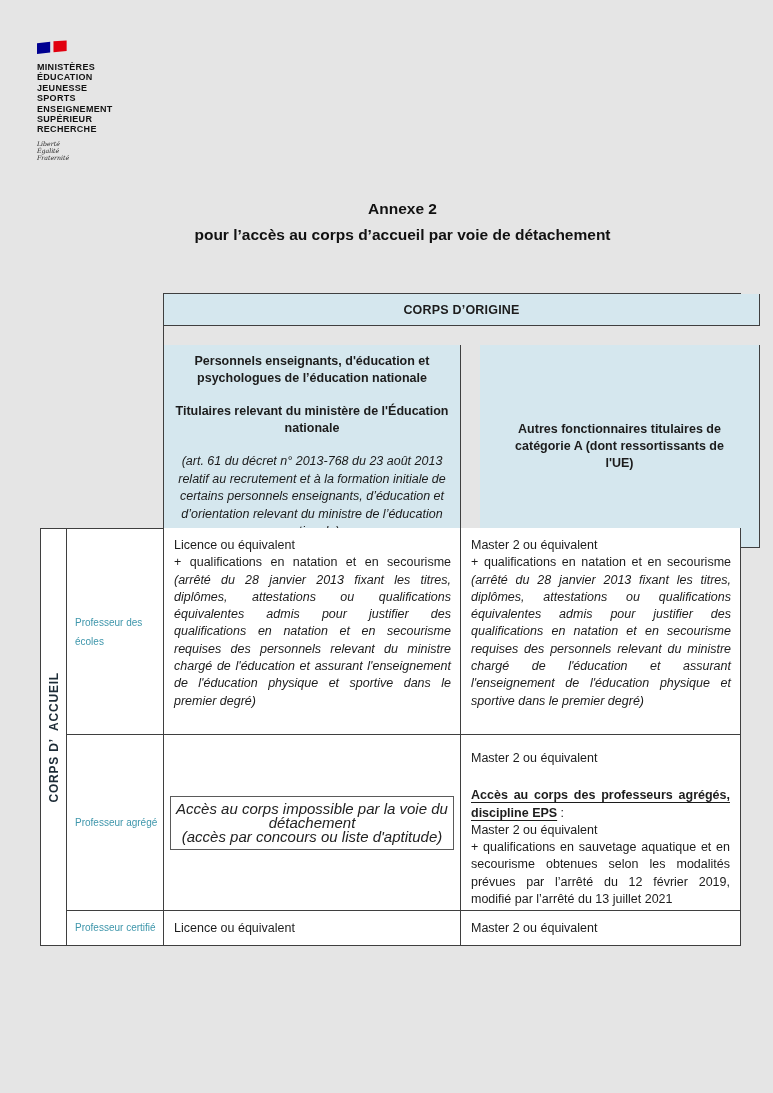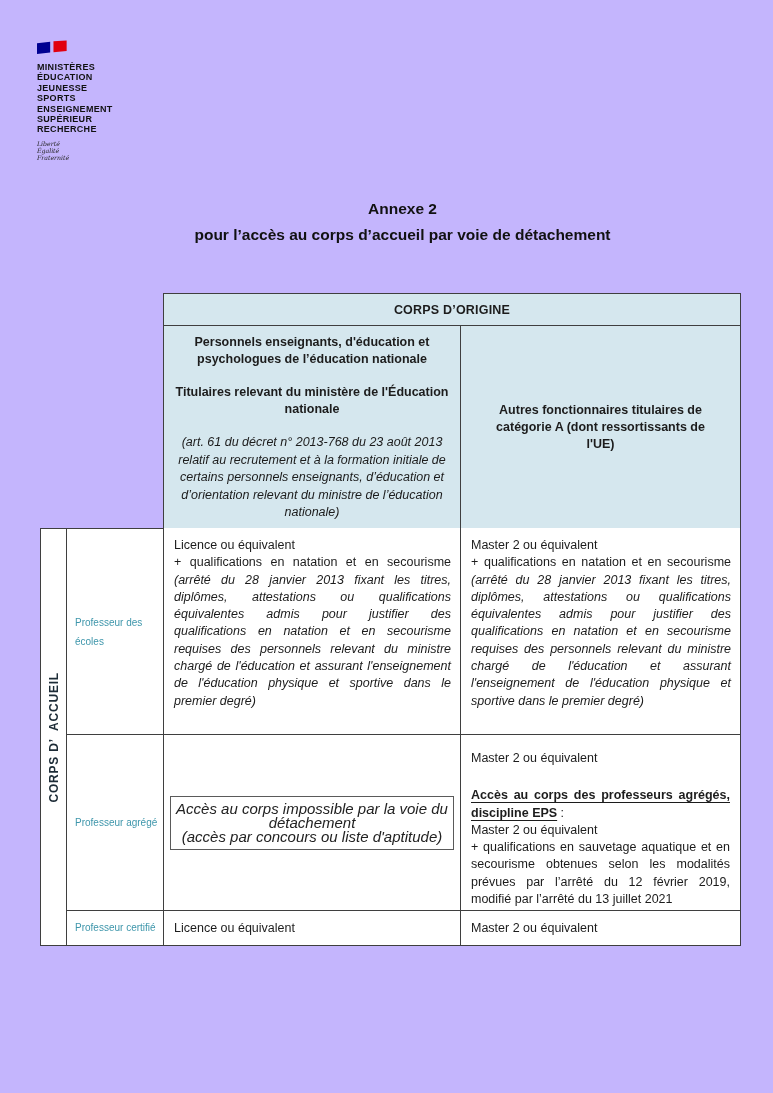--- a/index.html
+++ b/index.html
@@ -1,39 +1,39 @@
 <!DOCTYPE html>
 <html><head>
 <meta charset="utf-8">
 <style>
   html,body { margin:0; padding:0; }
   body {
     width:773px; height:1093px; background:#ffffff;
     font-family:"Liberation Sans","DejaVu Sans",sans-serif;
     color:#1c1c1c; position:relative;
   }
-  .page { position:relative; width:773px; height:1093px; overflow:hidden; background:#c4b5fd; }
+  .page { position:relative; width:773px; height:1093px; overflow:hidden; background:#e5e5e5; }
 
   
   .logo { position:absolute; left:37px; top:40px; }
   .flag { width:32px; height:14px; margin-bottom:4px; }
   .ministry { font-weight:bold; font-size:9px; line-height:10.4px; letter-spacing:0.3px; color:#111; }
   .motto { margin-top:5px; font-family:"DejaVu Serif","Liberation Serif",serif;
            font-style:italic; font-size:6.2px; line-height:7px; color:#222; }
 
   
   .title-block { position:absolute; left:16px; top:196px; width:773px; text-align:center;
                  font-weight:bold; font-size:15.5px; line-height:26px; color:#111; }
 
   
   .tbl { position:absolute; left:40px; top:293px; width:700px; height:653px; font-size:12.5px; }
 
   .hgrid { position:absolute; left:123px; top:0; width:577px; height:235px;
            display:grid; grid-template-columns:297px 280px; grid-template-rows:32px 203px;
-           border-top:1.5px solid #3f3f3f; border-left:1.5px solid #3f3f3f; }
+           border-top:1.5px solid #3f3f3f; border-left:1.5px solid #3f3f3f;gap:19px; }
   .hgrid > div { border-right:1.5px solid #3f3f3f; border-bottom:1.5px solid #3f3f3f;
                  background:#d5e7ee; box-sizing:border-box; }
   .h-origine { grid-column:1/3; display:flex; align-items:center; justify-content:center;
                font-weight:bold; font-size:12.5px; letter-spacing:0.2px; }
   .h-col1 { padding:8px 10px 4px; text-align:center; }
   .h-col1 .hp  { font-weight:bold; margin:0 0 16px; line-height:17px; }
   .h-col1 .hp3 { font-style:italic; font-weight:normal; margin:0; line-height:17.5px; }
   .h-col2 { display:flex; align-items:center; justify-content:center; text-align:center;
             font-weight:bold; padding:0 20px; line-height:17px; }
 

